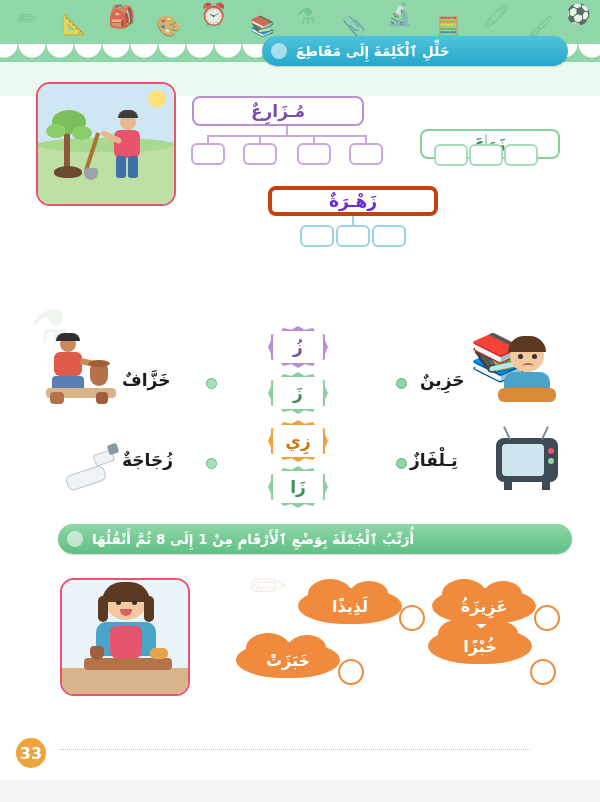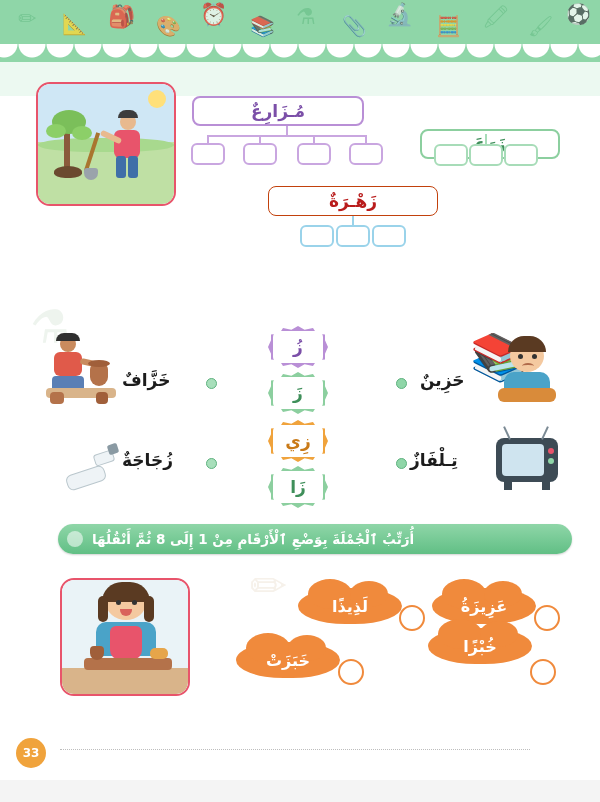--- a/index.html
+++ b/index.html
@@ -59,21 +59,21 @@
   .illus { position:absolute; inset:0; overflow:hidden; border-radius:11px; }
 
   .wordbox {
     position:absolute; height:30px; border-radius:8px; background:#ffffff;
     display:flex; align-items:center; justify-content:center;
     font-size:17px; font-weight:bold; direction:rtl;
     letter-spacing:1px;
   }
   .wordbox.purple { border:2px solid #b98fd6; color:#7b4fa8; }
   .wordbox.green  { border:2px solid #8ccf9f; color:#3f8f5a; }
-  .wordbox.blue   { border:1px solid #c2410c; color:#b91c1c; }
+  .wordbox.blue   { border:4px solid #c2410c; color:#6d28d9; }
 
   .slot {
     position:absolute; width:34px; height:22px; border-radius:6px;
     background:#ffffff;
   }
   .slot.purple { border:2px solid #c9a6e0; }
   .slot.green  { border:2px solid #a7dcb8; }
   .slot.blue   { border:2px solid #9ad3ea; }
 
   .connector { position:absolute; background:#c9a6e0; }
@@ -128,21 +128,21 @@
   .numcircle {
     position:absolute; width:26px; height:26px; border-radius:50%;
     background:#ffffff; border:2px solid #f08a3c;
   }
 
   
   .pagenum {
     position:absolute; left:16px; bottom:34px; width:30px; height:30px;
     border-radius:50%; background:#f0a33c; color:#ffffff;
     display:flex; align-items:center; justify-content:center;
-    font-size:12px; font-weight:bold;
+    font-size:16px; font-weight:bold;
   }
   .dotline {
     position:absolute; left:60px; bottom:52px; width:470px;
     border-bottom:1.5px dotted #bdbdbd;
   }
   .botstrip {
     position:absolute; left:0; bottom:0; width:600px; height:22px;
     background:#f4f4f4;
   }
 </style>
@@ -166,20 +166,24 @@
     <div class="doodle dk" style="left:482px; top:4px;  font-size:22px;">🖍</div>
     <div class="doodle dk" style="left:528px; top:14px; font-size:20px;">🖌</div>
     <div class="doodle dk" style="left:566px; top:2px;  font-size:20px;">⚽</div>
     <div class="scallop"></div>
   </div>
 
   <div class="doodle" style="left:30px; top:300px; font-size:46px; color:#eef4ee; opacity:1;">⚗</div>
   <div class="doodle" style="left:470px; top:330px; font-size:46px; color:#f2eef6; opacity:1;">📚</div>
   <div class="doodle" style="left:250px; top:560px; font-size:44px; color:#f6f1ea; opacity:1;">✏</div>
 
+  <div class="banner b1" style="left:262px; top:36px; width:306px;">
+    <span class="dot"></span>
+    <span>حَلِّلِ ٱلْكَلِمَةَ إِلَى مَقَاطِعَ</span>
+  </div>
 
   <div class="photo-frame" style="left:36px; top:82px; width:140px; height:124px;">
     <div class="illus">
       <div style="position:absolute;left:0;top:0;right:0;height:62px;background:#cfe7f5;"></div>
       <div style="position:absolute;left:0;top:58px;right:0;bottom:0;background:#bfe0a4;"></div>
       <div style="position:absolute;left:0;top:54px;right:0;height:14px;background:#a8d98e;border-radius:50%/60%;"></div>
 
       <div style="position:absolute;left:26px;top:38px;width:6px;height:48px;background:#8a5a3b;"></div>
       <div style="position:absolute;left:14px;top:26px;width:34px;height:24px;background:#7bbf5a;border-radius:50%;"></div>
       <div style="position:absolute;left:8px;top:40px;width:20px;height:14px;background:#8ccf68;border-radius:50%;"></div>

